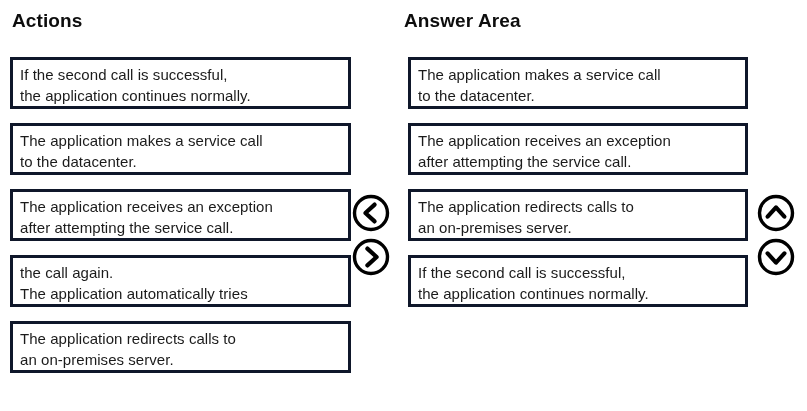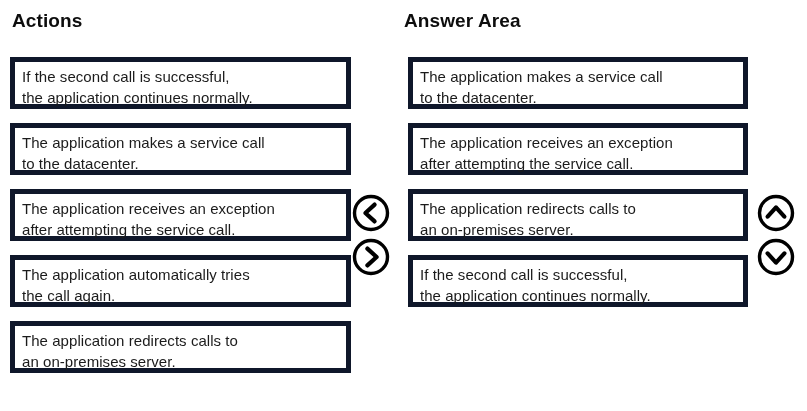--- a/index.html
+++ b/index.html
@@ -39,21 +39,21 @@
     position: absolute;
     top: 57px;
   }
   #actions-col { left: 10px;  width: 341px; }
   #answer-col  { left: 408px; width: 340px; }
 
   .opt-box {
     box-sizing: border-box;
     width: 100%;
     height: 52px;
-    border: 5px solid #0f172a;
+    border: 3px solid #0f172a;
     background: #ffffff;
     margin-bottom: 14px;
     padding: 4px 0 0 7px;
     display: block;
     cursor: default;
   }
   .opt-box:last-child { margin-bottom: 0; }
 
   .opt-line {
     display: block;
@@ -99,22 +99,22 @@
       <span class="opt-line">The application makes a service call</span>
       <span class="opt-line">to the datacenter.</span>
     </div>
 
     <div class="opt-box">
       <span class="opt-line">The application receives an exception</span>
       <span class="opt-line">after attempting the service call.</span>
     </div>
 
     <div class="opt-box">
+      <span class="opt-line">the call again.</span>
       <span class="opt-line">The application automatically tries</span>
-      <span class="opt-line">the call again.</span>
     </div>
 
     <div class="opt-box">
       <span class="opt-line">The application redirects calls to</span>
       <span class="opt-line">an on-premises server.</span>
     </div>
 
   </div>
 
   <div id="answer-col" class="col">

